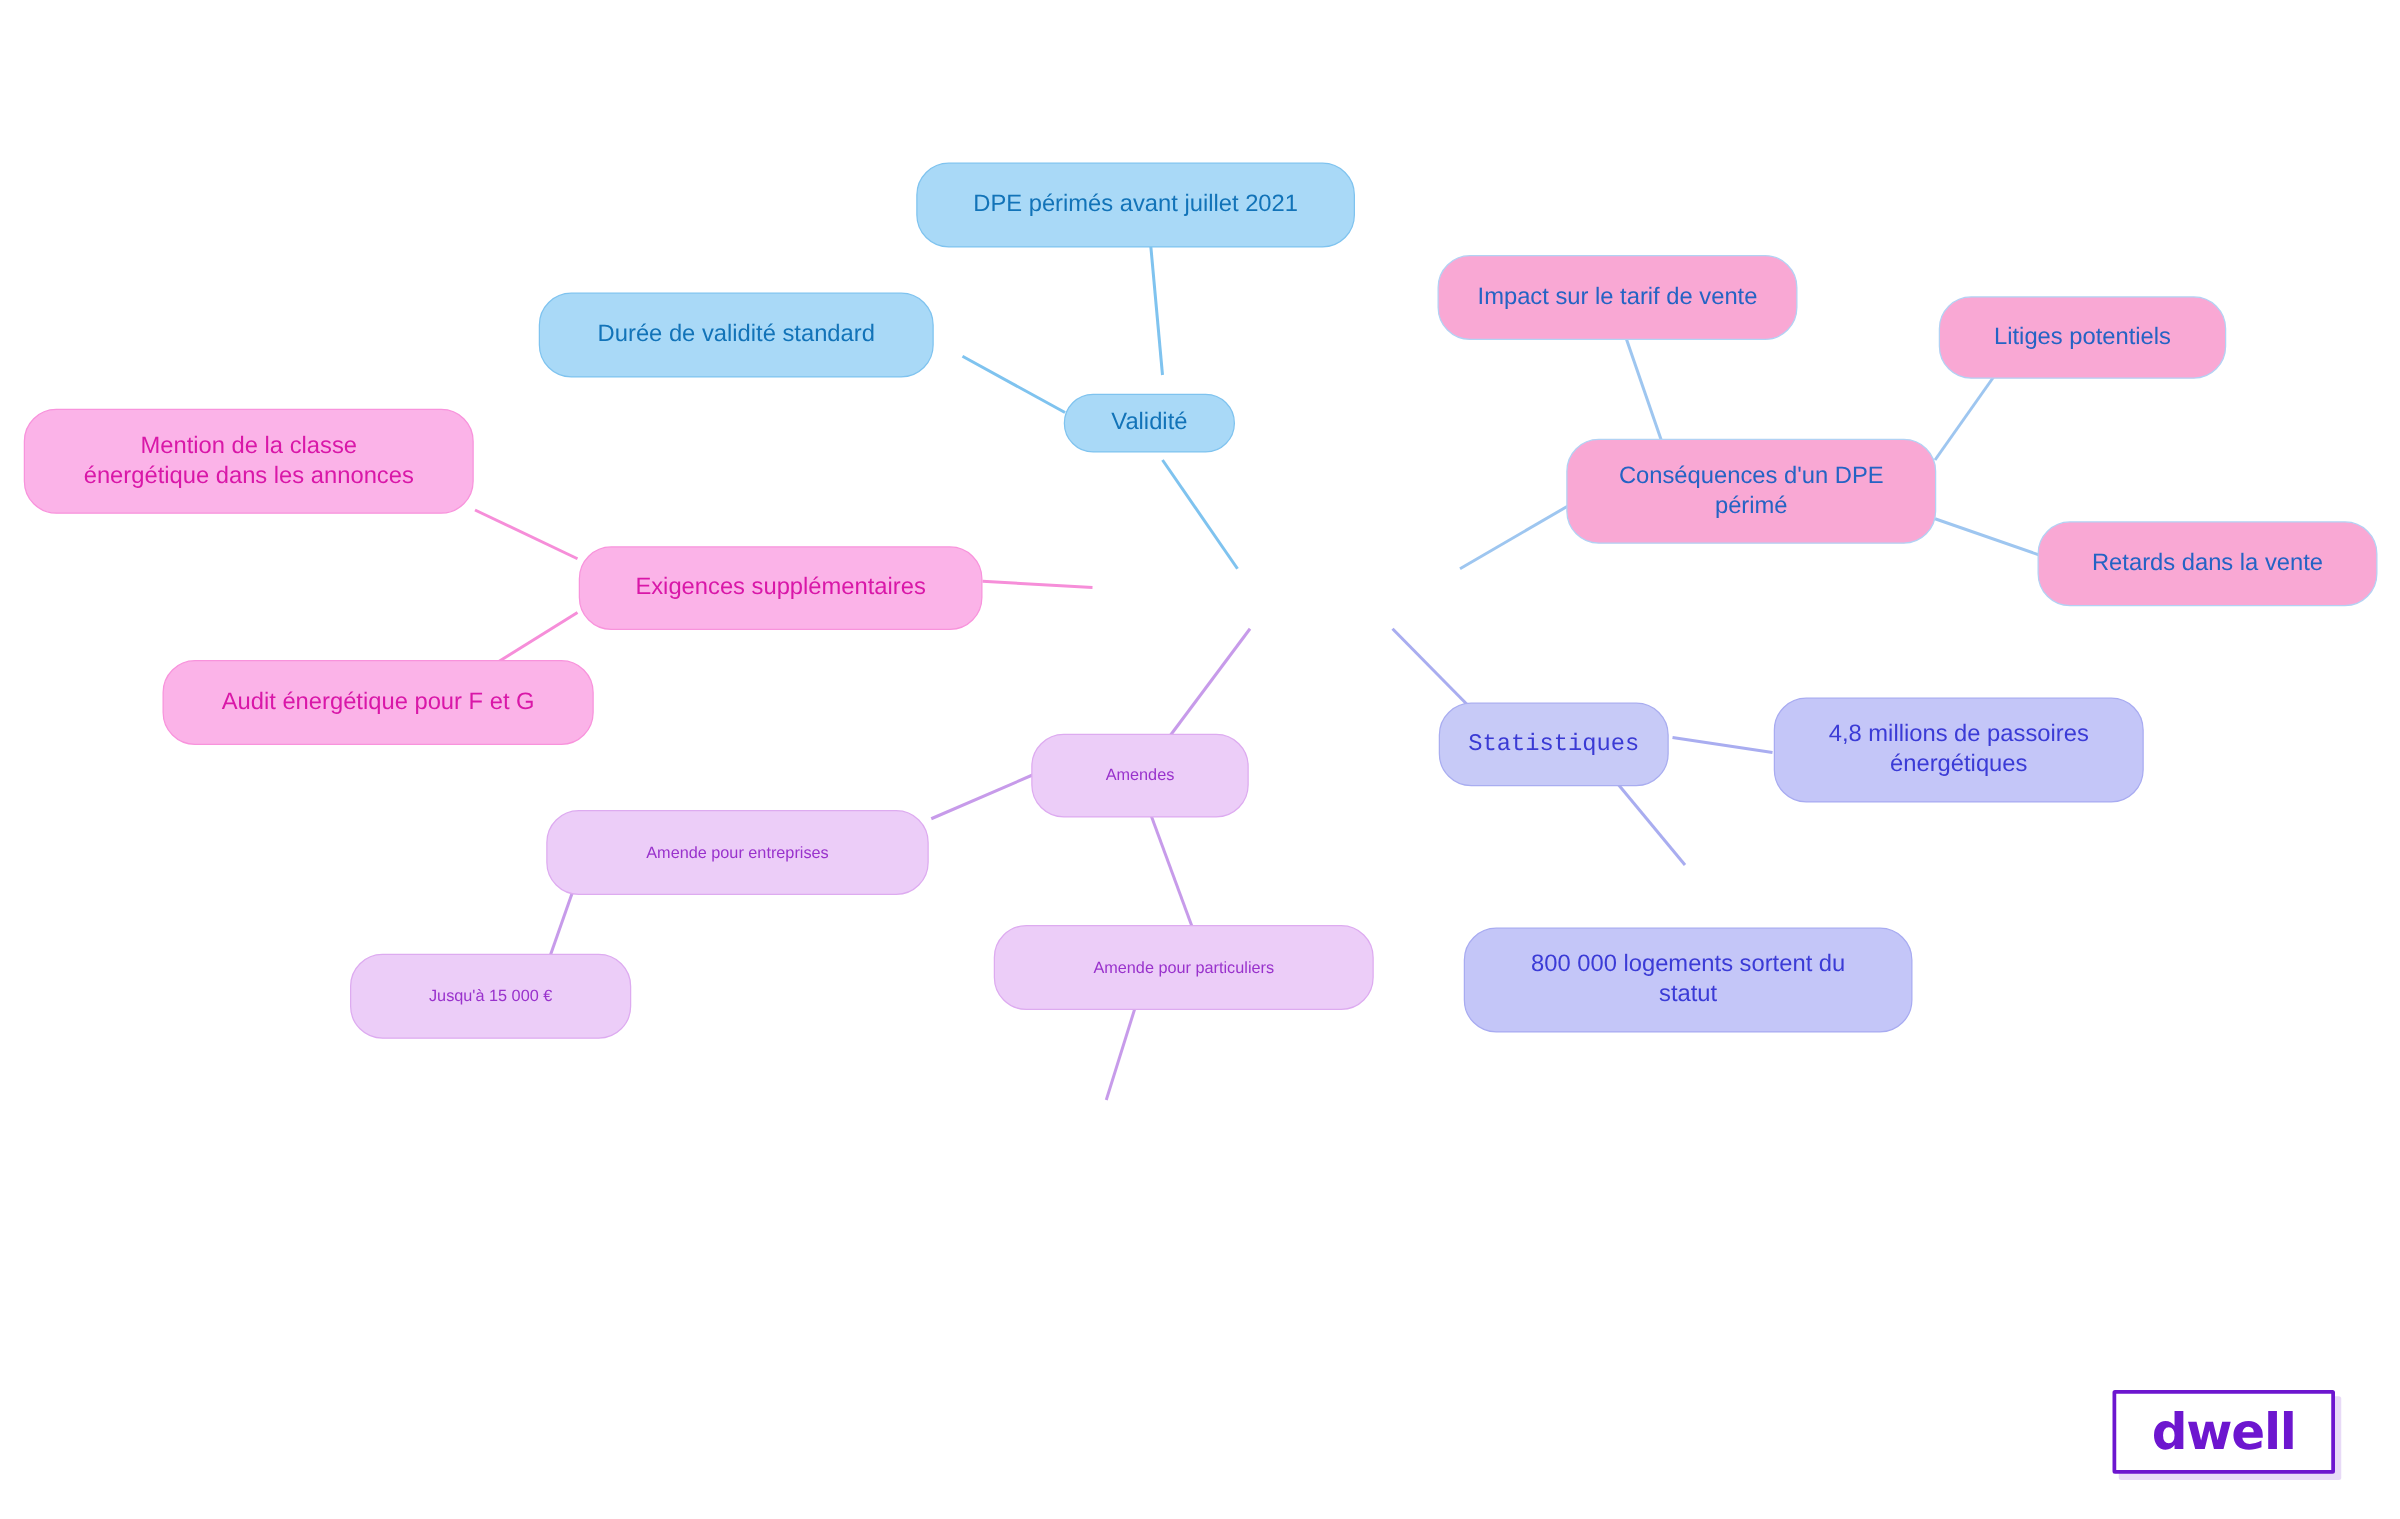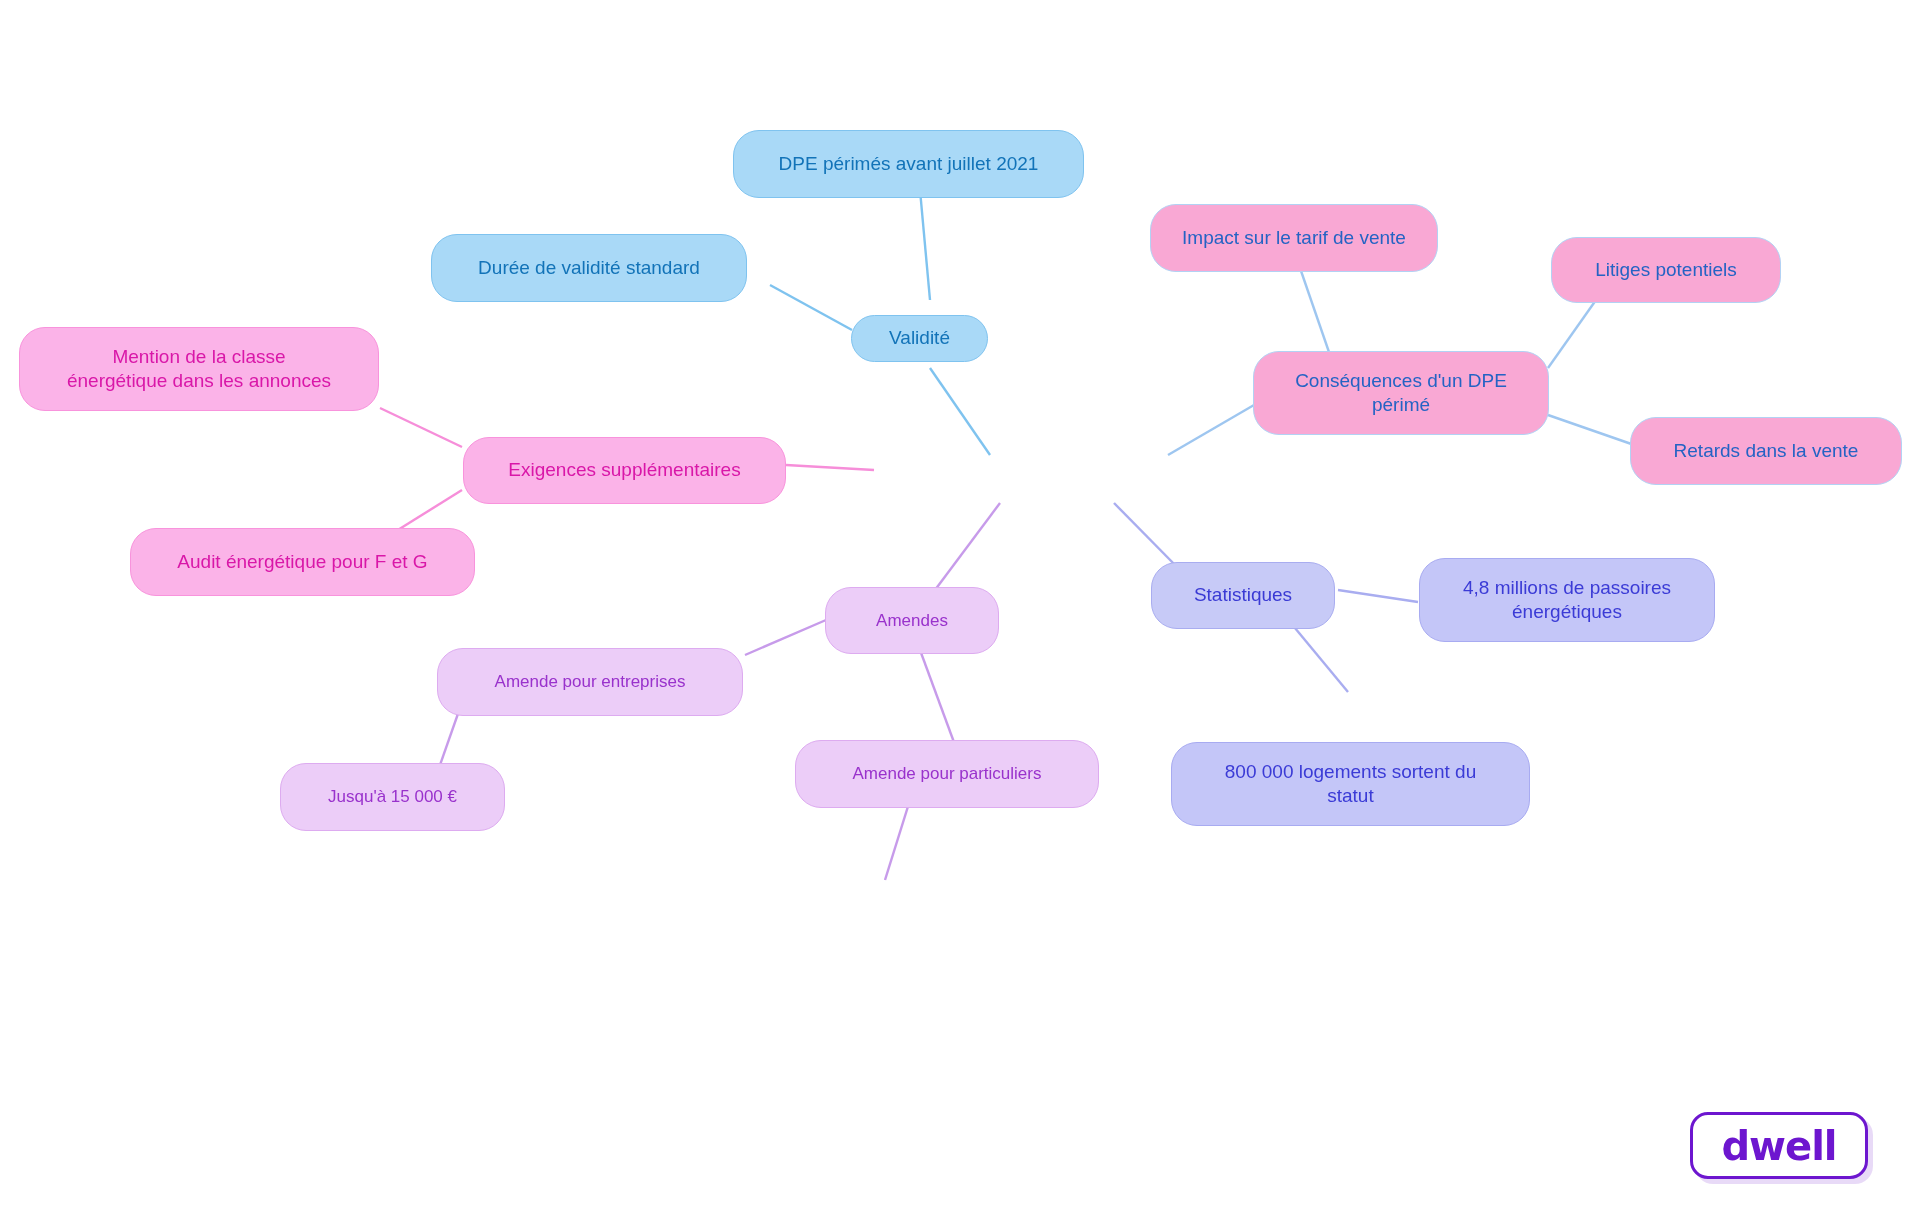--- a/index.html
+++ b/index.html
@@ -57,48 +57,49 @@
     background: #f9a8d4;
     border-color: #b2d2f4;
     color: #2463c4;
     font-size: 19px;
   }
   .node.periwinkle {
     background: #c7caf7;
     border-color: #a9adf0;
     color: #3a3ad4;
     font-size: 19px;
+    font-family: Liberation Mono, monospace;
   }
   .node.lavender {
     background: #c4c6f8;
     border-color: #a8abf1;
     color: #3b3bd6;
     font-size: 19px;
   }
   .node.violet {
     background: #eccdf8;
     border-color: #ddabf0;
     color: #9932cc;
-    font-size: 17px;
+    font-size: 13px;
   }
   .node.pink {
     background: #fbb3e8;
     border-color: #f893dc;
     color: #d917a8;
     font-size: 19px;
   }
   #logo {
     position: absolute;
     left: 1690px;
     top: 1112px;
     width: 178px;
     height: 67px;
     box-sizing: border-box;
     border: 3px solid #6d16cf;
-    border-radius: 18px;
+    border-radius: 2px;
     background: #ffffff;
     display: flex;
     align-items: center;
     justify-content: center;
     box-shadow: 5px 5px 0 rgba(109,22,207,0.16);
   }
   #logo .wordmark {
     font-family: "DejaVu Sans", sans-serif;
     font-weight: 700;
     font-size: 40px;

